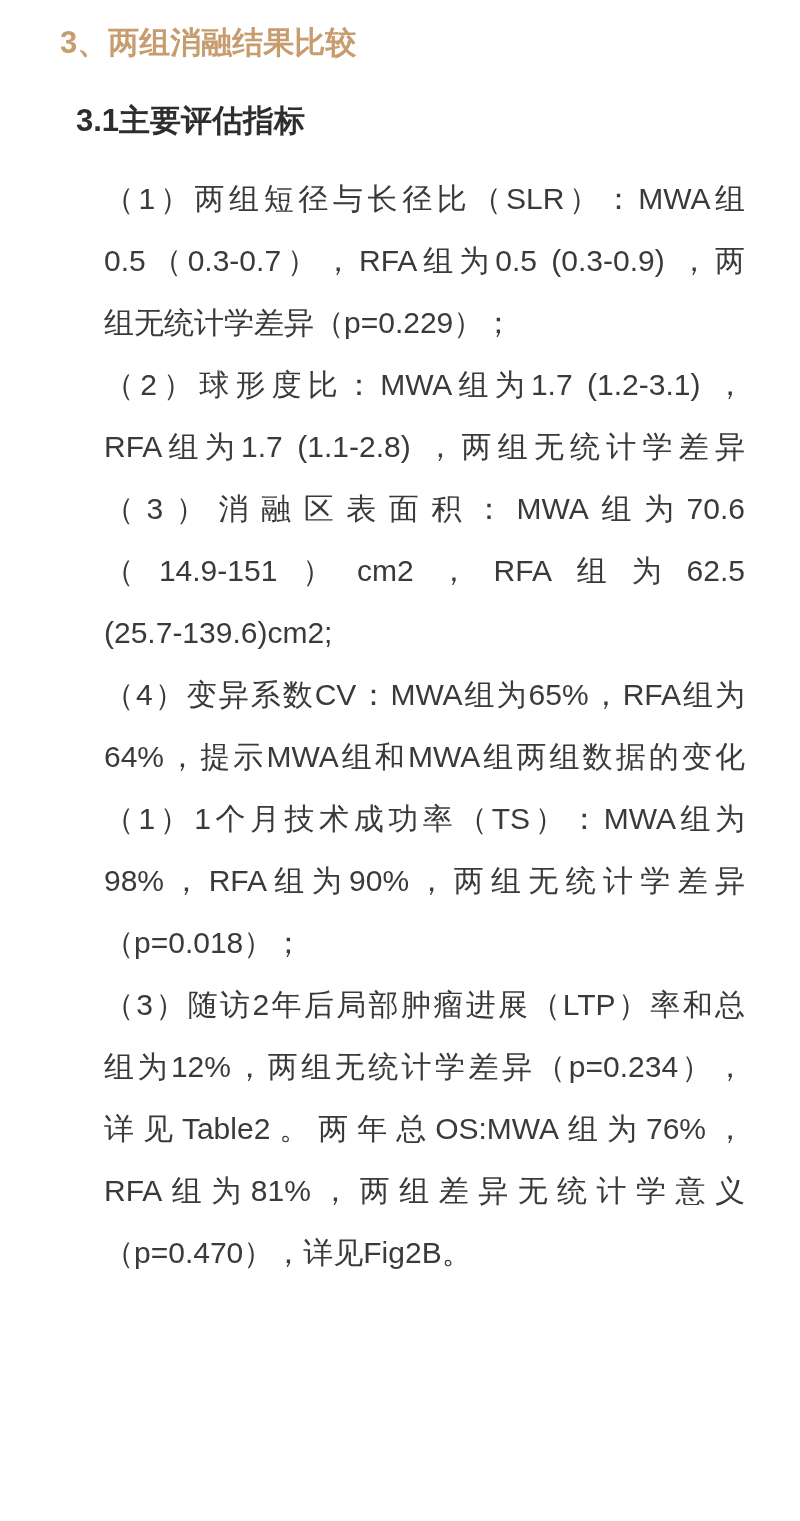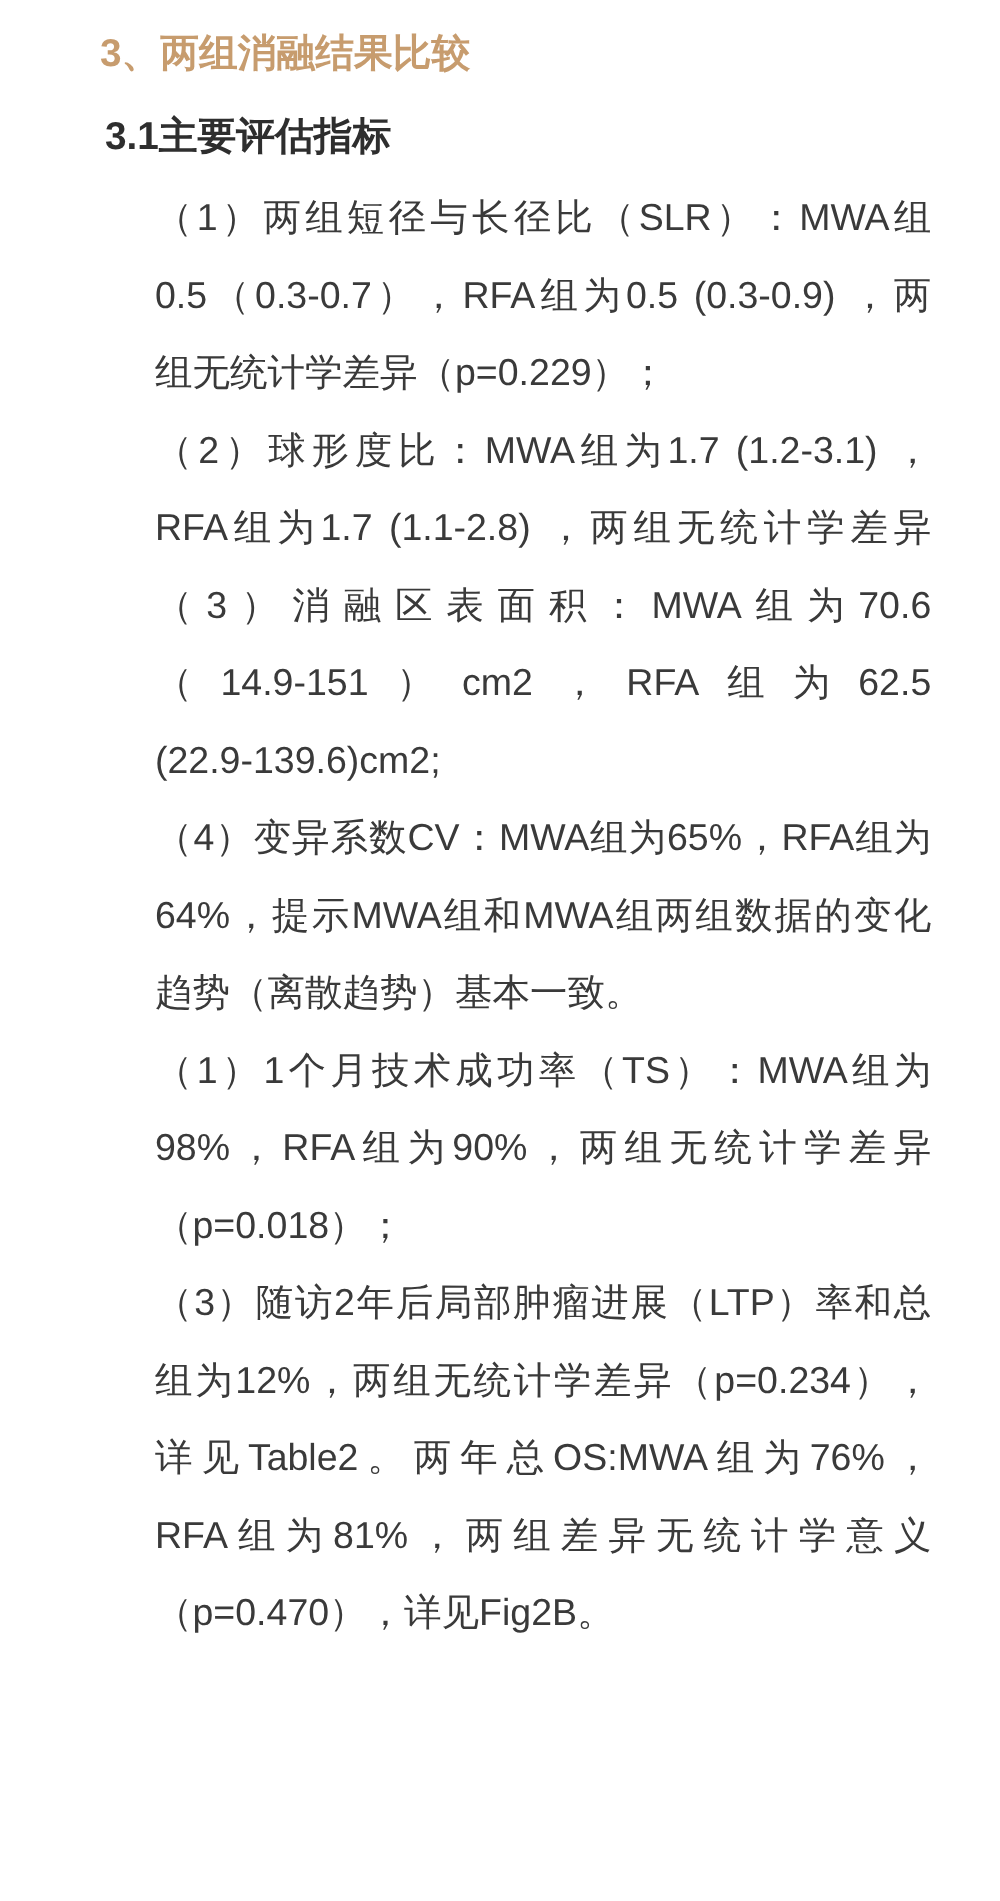--- a/index.html
+++ b/index.html
@@ -11,21 +11,21 @@
     width: 800px;
     height: 1521px;
     font-family: "Liberation Sans", "DejaVu Sans", sans-serif;
     color: #3a3a3a;
     overflow: hidden;
   }
   .page {
     box-sizing: border-box;
     width: 800px;
     height: 1521px;
-    padding: 12px 55px 0 80px;
+    padding: 12px 55px 0 60px;
     background: #ffffff;
   }
   .line {
     height: 62px;
     line-height: 62px;
     font-size: 30px;
     white-space: nowrap;
     overflow: hidden;
     margin-left: 44px;
   }
@@ -37,21 +37,21 @@
   }
   .title {
     margin: 0;
     height: 62px;
     line-height: 62px;
     font-size: 31px;
     font-weight: bold;
     color: #c79c6e;
   }
   .heading {
-    margin: 4px;
+    margin: 16px;
     height: 62px;
     line-height: 62px;
     font-size: 31px;
     font-weight: bold;
     color: #2e2e2e;
   }
   .heading.indent {
     padding-left: 8px;
   }
   .para {
@@ -74,27 +74,26 @@
   </div>
 
   <div class="para">
     <div class="line just">（2）球形度比：MWA组为1.7 (1.2-3.1) ，</div>
     <div class="line just">RFA组为1.7 (1.1-2.8) ，两组无统计学差异</div>
   </div>
 
   <div class="para">
     <div class="line just">（3）消融区表面积：MWA组为70.6</div>
     <div class="line just">（14.9-151）cm2，RFA组为62.5</div>
-    <div class="line">(22.9-139.6)cm2;</div>
+    <div class="line">(25.7-139.6)cm2;</div>
   </div>
 
   <div class="para">
     <div class="line just">（4）变异系数CV：MWA组为65%，RFA组为</div>
     <div class="line just">64%，提示MWA组和MWA组两组数据的变化</div>
-    <div class="line">趋势（离散趋势）基本一致。</div>
   </div>
 
 
   <div class="para">
     <div class="line just">（1）1个月技术成功率（TS）：MWA组为</div>
     <div class="line just">98%，RFA组为90%，两组无统计学差异</div>
     <div class="line">（p=0.018）；</div>
   </div>
 
   <div class="para">

